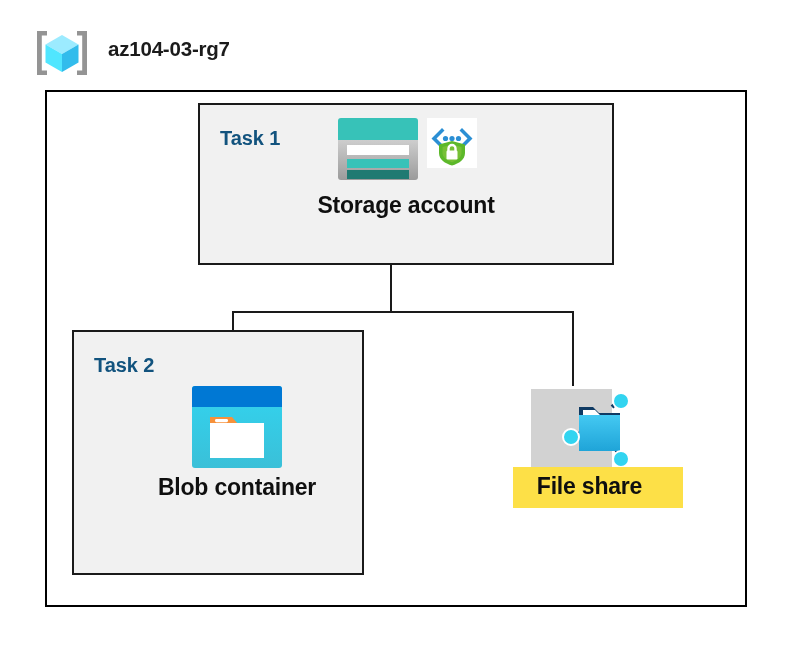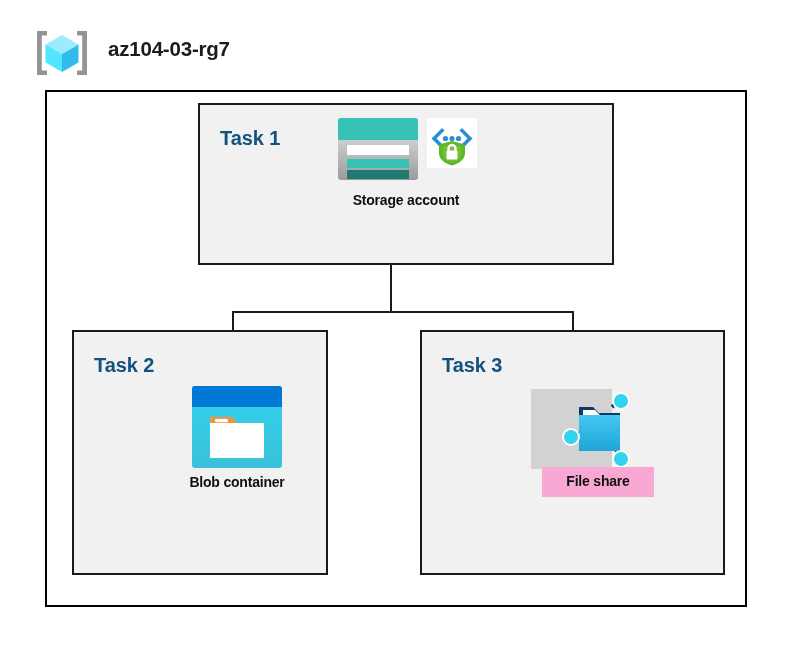--- a/index.html
+++ b/index.html
@@ -60,49 +60,49 @@
   }
 
   
   .task-box {
     position: absolute;
     background: #f1f1f1;
     border: 2px solid #1a1a1a;
     box-sizing: border-box;
   }
   .task-box.t1 { left: 198px; top: 103px; width: 416px; height: 162px; }
-  .task-box.t2 { left: 72px;  top: 330px; width: 256px; height: 245px; }
+  .task-box.t2 { left: 72px;  top: 330px; width: 292px; height: 245px; }
   .task-box.t3 { left: 420px; top: 330px; width: 305px; height: 245px; }
 
   .task-label {
     position: absolute;
     left: 20px;
     top: 22px;
     font-size: 20px;
     font-weight: bold;
     color: #12537e;
     letter-spacing: -0.1px;
     white-space: nowrap;
   }
 
   
   .node {
     position: absolute;
     text-align: center;
   }
   .node-caption {
-    font-size: 14px;
+    font-size: 23px;
     font-weight: bold;
     color: #0f0f0f;
     white-space: nowrap;
     letter-spacing: -0.2px;
   }
   .node-caption.highlighted {
-    background: #f9a8d4;
-    padding: 6px 24px 8px 24px;
+    background: #fde047;
+    padding: 6px 41px 8px 24px;
     display: inline-block;
   }
 
   .icon-row {
     display: flex;
     align-items: flex-start;
     justify-content: center;
     gap: 7px;
   }
 
@@ -224,23 +224,20 @@
           <path d="M18 31 L40 31 L46 38 L18 38 Z" fill="#f7913a"></path>
           <rect x="23" y="33" width="13" height="3.2" rx="1.4" fill="#ffffff"></rect>
 
           <rect x="18" y="37" width="54" height="35" fill="#ffffff"></rect>
         </svg>
       </span>
     </div>
     <div class="node-caption" style="margin-top:6px;">Blob container</div>
   </div>
 
-  <div class="task-box t3">
-    <div class="task-label">Task 3</div>
-  </div>
 
   <div class="icon-bg-plate" style="left:531px; top:389px; width:81px; height:80px;"></div>
 
   <div class="node" style="left:498px; top:389px; width:200px;">
     <div class="icon-row">
       <span>
         <svg width="82" height="80" viewBox="0 0 82 80" xmlns="http://www.w3.org/2000/svg">
           <defs>
             <linearGradient id="fsFolder" x1="0" y1="0" x2="0" y2="1">
               <stop offset="0" stop-color="#44c9f2"></stop>

